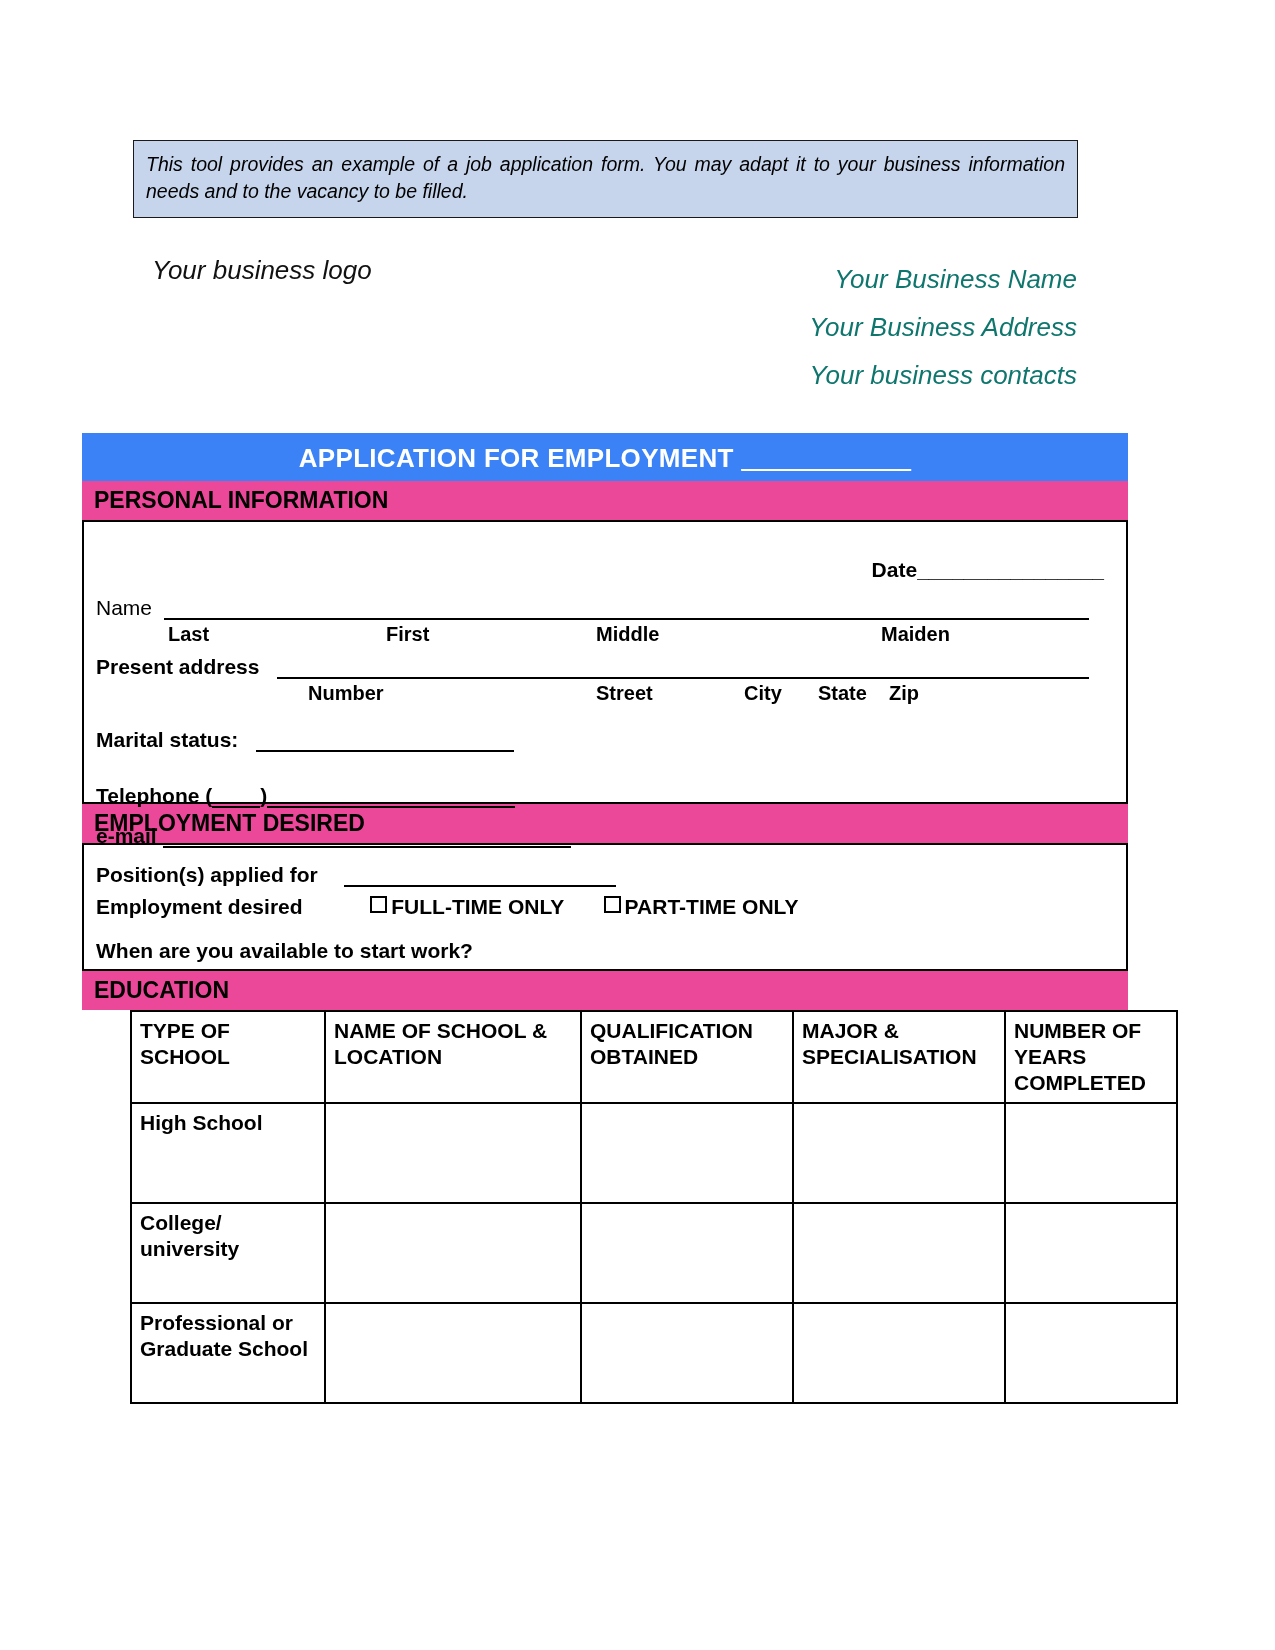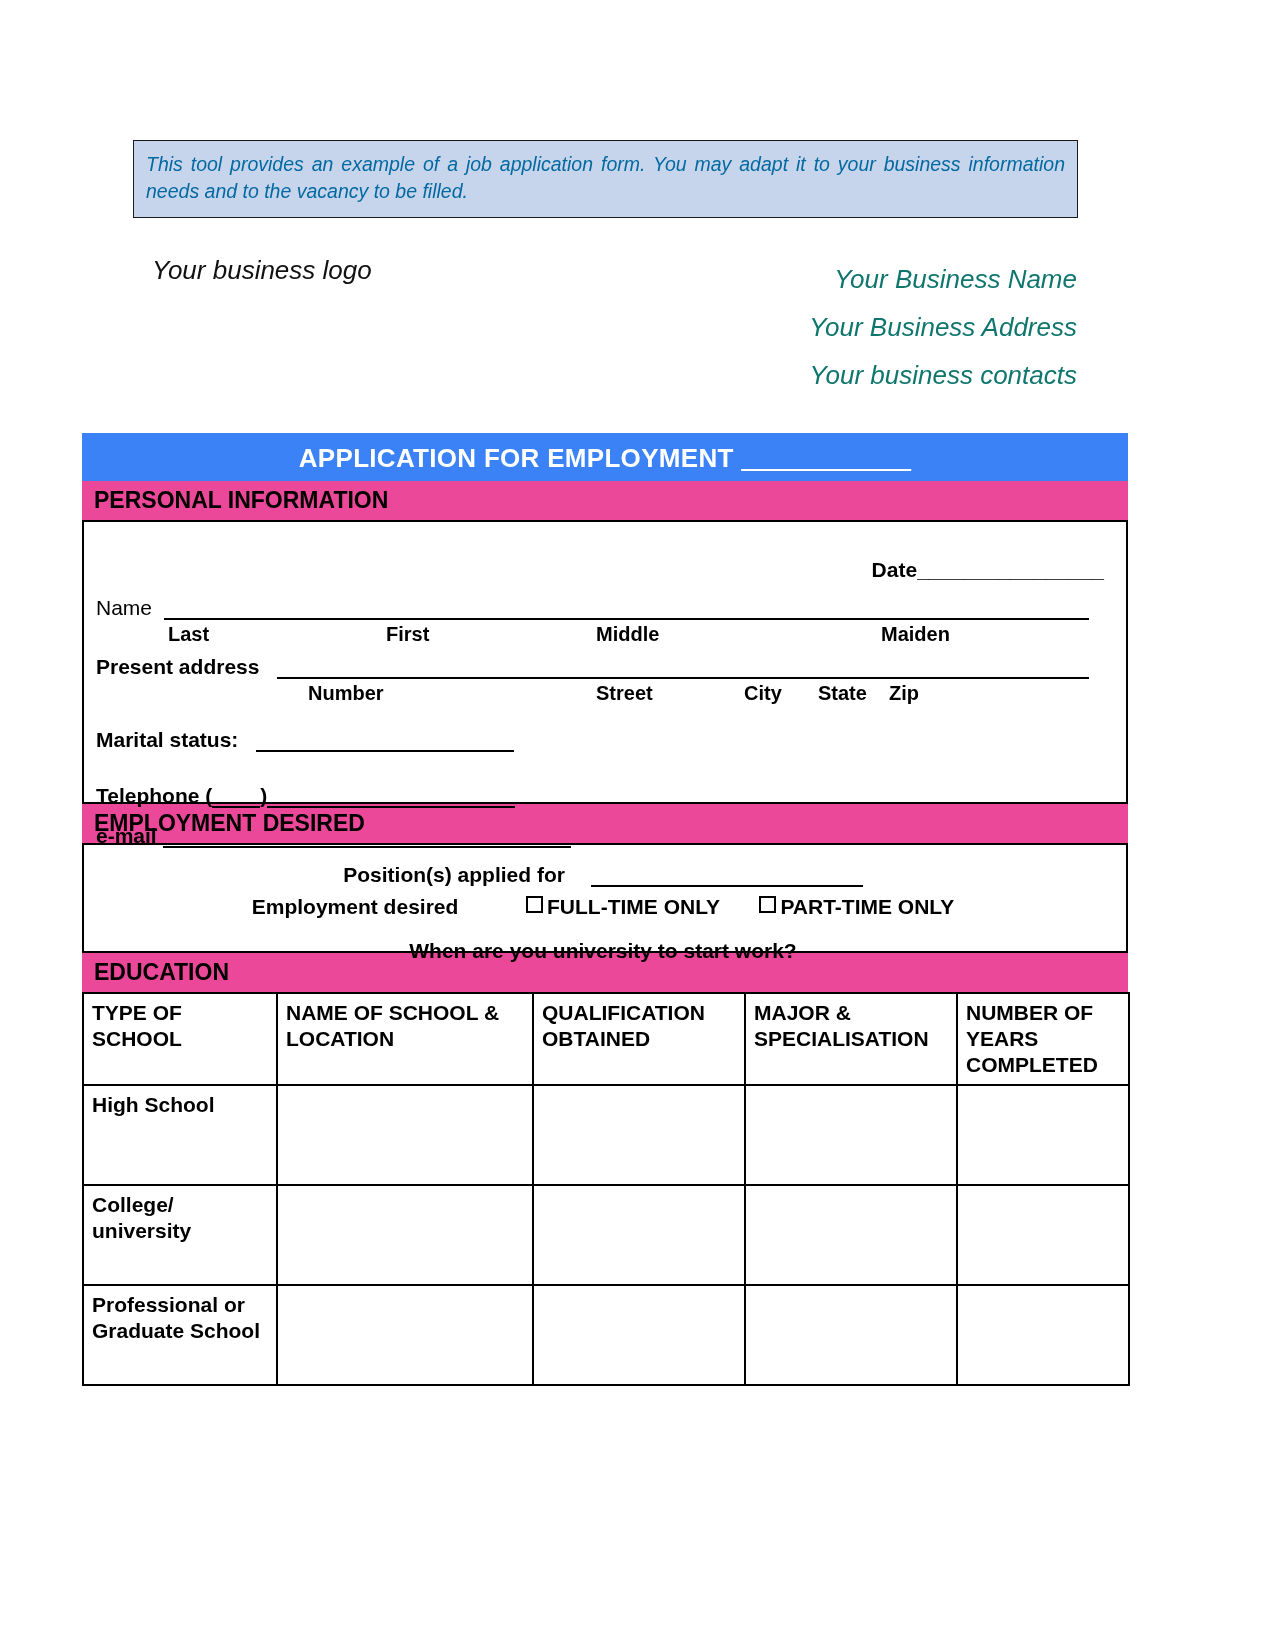--- a/index.html
+++ b/index.html
@@ -30,21 +30,21 @@
     box-sizing: border-box;
     border: 1px solid #1a1a1a;
     background: #c6d5ec;
     padding: 10px 12px 12px 12px;
   }
   .note-box .note-text {
     font-style: italic;
     font-size: 19.5px;
     line-height: 27px;
     text-align: justify;
-    color: #0369a1;
+    color: #000000;
   }
 
   
   .logo-text {
     position: absolute;
     left: 152px;
     top: 255px;
     font-style: italic;
     font-size: 26px;
     color: #111111;
@@ -137,23 +137,22 @@
   }
   .subrow span { position: absolute; top: 0; }
 
   .addr-row { margin-top: 6px; white-space: nowrap; }
   .marital-row { margin-top: 20px; white-space: nowrap; }
   .tel-row { margin-top: 32px; white-space: nowrap; }
   .email-row { margin-top: 16px; white-space: nowrap; }
 
   
   .employment {
-    height: 110px;
+    height: 128px;
     padding: 12px 16px 4px 12px;
-    text-align: center;
   }
   .emp-row { margin-top: 6px; white-space: nowrap; font-weight: bold; font-size: 21px; }
   .emp-row2 { margin-top: 8px; white-space: nowrap; font-weight: bold; font-size: 21px; }
   .emp-row3 { margin-top: 20px; white-space: nowrap; font-weight: bold; font-size: 21px; }
   .chk {
     display: inline-block;
     width: 13px; height: 13px;
     border: 2px solid #000;
     margin-right: 4px;
     vertical-align: 1px;
@@ -169,21 +168,21 @@
     border: 2px solid #000;
     vertical-align: top;
     text-align: left;
     font-size: 21px;
     font-weight: bold;
     padding: 6px 8px;
     line-height: 26px;
   }
   table.edu th { height: 76px; }
   table.edu td { height: 86px; }
-  .edu-wrap { border: 0; }
+  .edu-wrap { border: 0; margin-left: 48px; }
 </style>
 </head>
 <body>
 
 <div class="page">
 
   <div class="note-box">
     <div class="note-text">This tool provides an example of a job application form. You may adapt it to your business information needs and to the vacancy to be filled.</div>
   </div>
 
@@ -254,21 +253,21 @@
         <span class="line" style="width:272px;height:20px;margin-left:20px;"></span>
       </div>
       <div class="emp-row2">
         <span>Employment desired</span>
         <span style="display:inline-block;width:56px;"></span>
         <span class="chk"></span><span>FULL-TIME ONLY</span>
         <span style="display:inline-block;width:28px;"></span>
         <span class="chk"></span><span>PART-TIME ONLY</span>
       </div>
       <div class="emp-row3">
-        <span>When are you university to start work?</span>
+        <span>When are you available to start work?</span>
       </div>
     </div>
 
     <div class="section-bar">EDUCATION</div>
 
     <div class="edu-wrap">
       <table class="edu">
         <colgroup>
           <col style="width:194px">
           <col style="width:256px">

